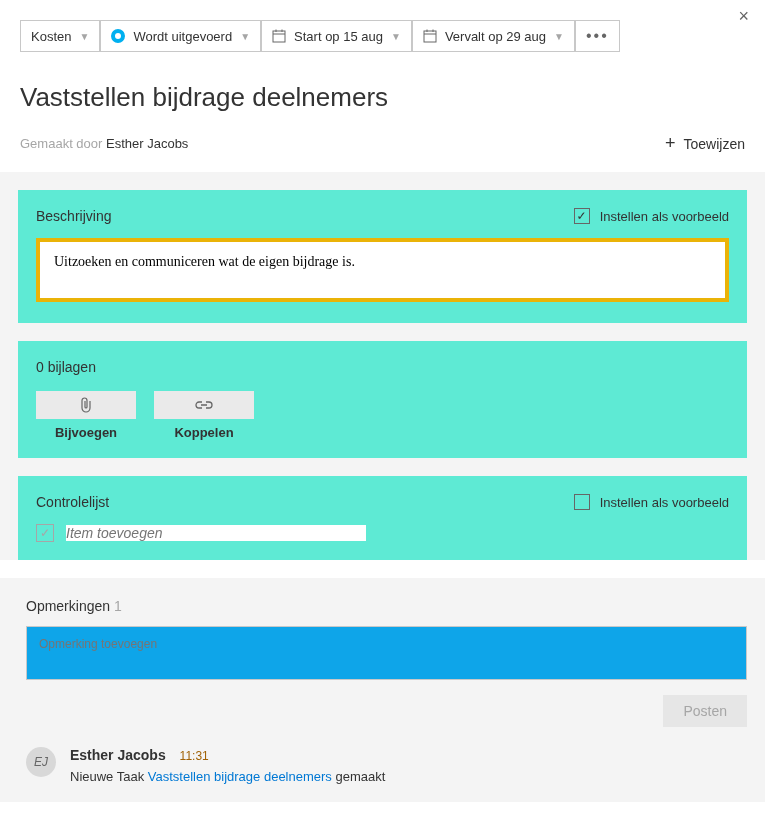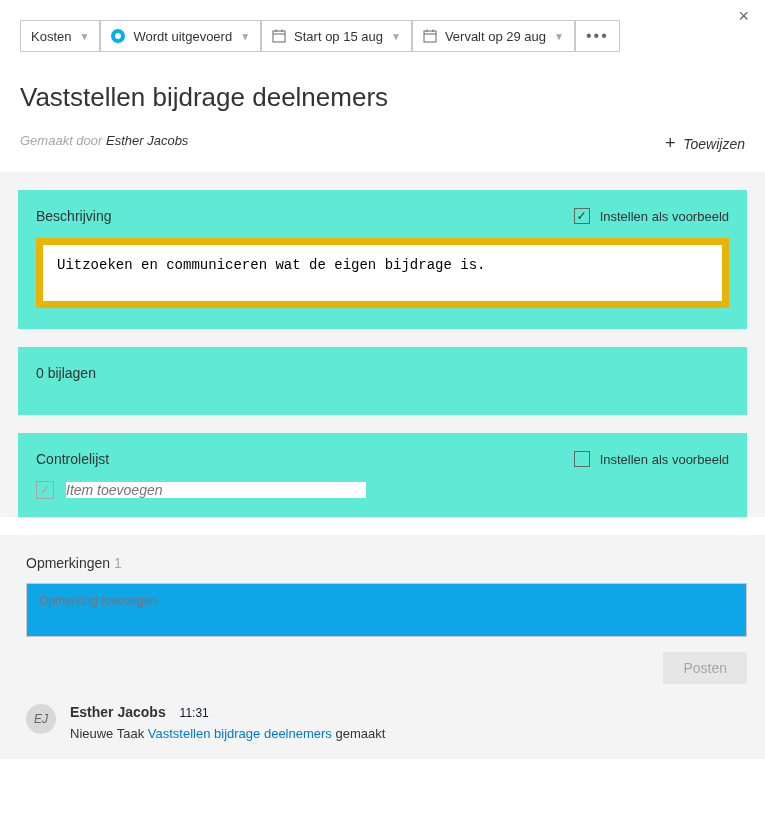--- a/index.html
+++ b/index.html
@@ -62,24 +62,23 @@
     padding: 18px 20px 6px 20px;
   }
   .title-area h1 {
     font-size: 26px;
     font-weight: 300;
     color: #333;
   }
   .meta-row {
     display: flex;
     justify-content: space-between;
-    align-items: flex-start;
+    align-items: center;
     padding: 14px 20px 18px 20px;
     font-size: 13px;
-    font-style: italic;
   }
   .created-by { color: #a6a6a6; }
   .assign-btn {
     display: inline-flex;
     align-items: center;
     gap: 8px;
     font-size: 14px;
     color: #333;
     cursor: pointer;
   }
@@ -126,26 +125,26 @@
     align-items: center;
     justify-content: center;
     font-size: 12px;
   }
   .chk.checked::after {
     content: "✓";
     color: #333;
     line-height: 1;
   }
   .desc-box {
-    border: 7px solid #eab308;
+    border: 4px solid #eab308;
     padding: 12px 14px;
     min-height: 58px;
     width: 100%;
     font-size: 14px;
-    font-family: Liberation Mono, monospace;
+    font-family: Liberation Serif, serif;
     resize: none;
   }
   .attach-count {
     font-size: 14px;
     margin-bottom: 16px;
   }
   .attach-actions {
     display: flex;
     gap: 18px;
   }
@@ -242,21 +241,21 @@
     justify-content: center;
     font-size: 12px;
     flex-shrink: 0;
     font-style: italic;
   }
   .activity-body .who {
     font-weight: 600;
     font-size: 14px;
   }
   .activity-body .time {
-    color: #0f172a;
+    color: #a16207;
     font-size: 12px;
     margin-left: 10px;
   }
   .activity-body .msg {
     margin-top: 6px;
     font-size: 13px;
   }
   .activity-body .msg .link {
     color: #0078d4;
   }
@@ -328,20 +327,42 @@
       <div class="example-toggle">
         <span class="chk checked"></span>
         <span>Instellen als voorbeeld</span>
       </div>
     </div>
     <textarea class="desc-box" style="">Uitzoeken en communiceren wat de eigen bijdrage is.</textarea>
   </div>
 
   <div class="panel">
     <div class="attach-count">0 bijlagen</div>
+    <div class="attach-actions">
+      <div class="attach-col">
+        <div class="ic-btn">
+          <span>
+            <svg width="14" height="16" viewBox="0 0 14 16">
+                <path d="M11 4v7a4 4 0 0 1-8 0V3.5a2.5 2.5 0 0 1 5 0V10a1 1 0 0 1-2 0V4" fill="none" stroke="#666" stroke-width="1.2"></path>
+              </svg>
+          </span>
+        </div>
+        <div class="lbl">Bijvoegen</div>
+      </div>
+      <div class="attach-col">
+        <div class="ic-btn">
+          <span>
+            <svg width="18" height="10" viewBox="0 0 18 10">
+                <path d="M6 5h6 M7 2H4a3 3 0 0 0 0 6h3 M11 2h3a3 3 0 0 1 0 6h-3" fill="none" stroke="#666" stroke-width="1.3"></path>
+              </svg>
+          </span>
+        </div>
+        <div class="lbl">Koppelen</div>
+      </div>
+    </div>
   </div>
 
   <div class="panel">
     <div class="panel-head">
       <div class="ptitle">Controlelijst</div>
       <div class="example-toggle">
         <span class="chk"></span>
         <span>Instellen als voorbeeld</span>
       </div>
     </div>

